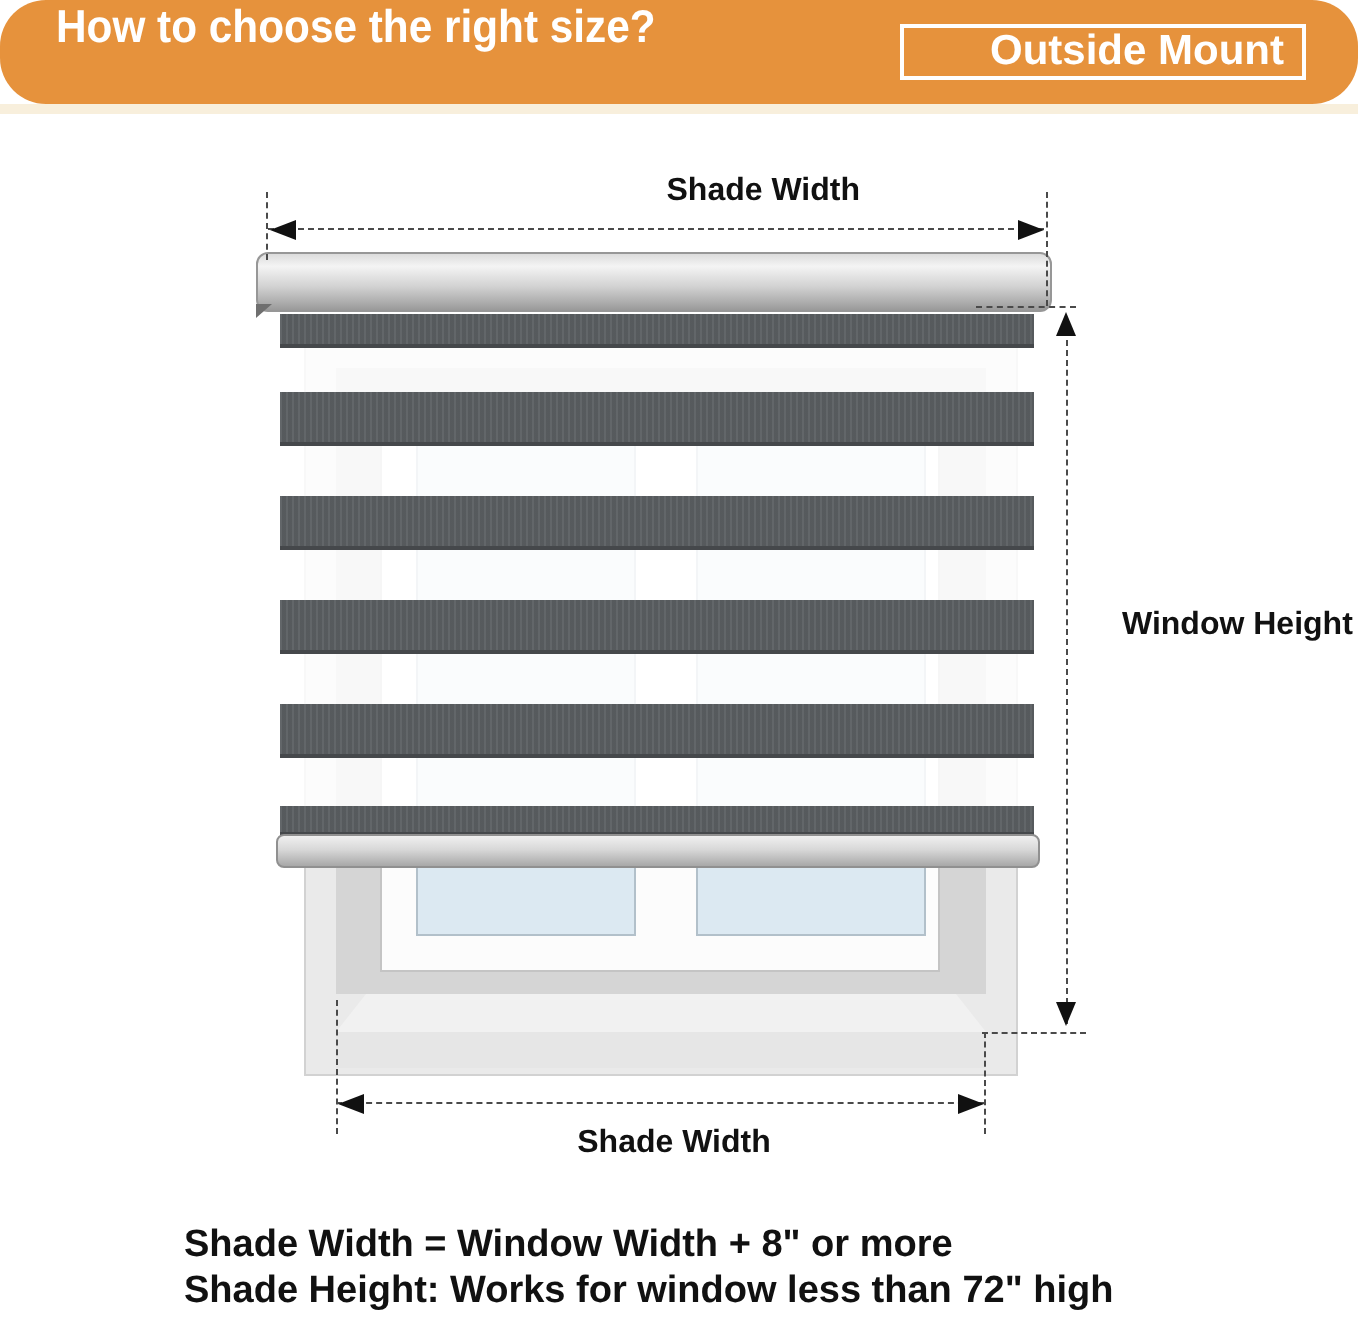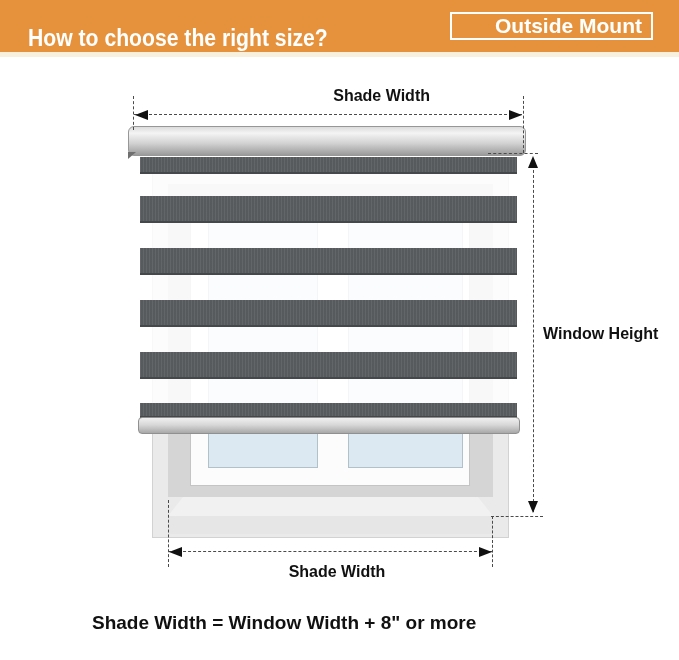--- a/index.html
+++ b/index.html
@@ -12,21 +12,21 @@
     --arrow-color: #111111;
     --text-color: #111111;
   }
   * { margin:0; padding:0; box-sizing:border-box; }
   html,body { width:679px; height:660px; background:#ffffff;
     font-family:"Liberation Sans", sans-serif; }
   .stage { position:relative; width:679px; height:660px; overflow:hidden; background:#fff; }
 
   
   .header { position:absolute; left:0; top:0; width:679px; height:52px;
-    background:var(--orange); display:flex; align-items:flex-end; }
+    background:var(--orange); display:flex; align-items:flex-start;border-radius:23px; }
   .header-title { color:#fff; font-weight:bold; font-size:23px; margin-left:28px;
     white-space:nowrap; transform:scaleX(0.92); transform-origin:left center;
     letter-spacing:0px; }
   .badge { position:absolute; left:450px; top:12px; width:203px; height:28px;
     border:2px solid #ffffff; color:#ffffff; font-weight:bold; font-size:21px;
     display:flex; align-items:center; justify-content:center; white-space:nowrap;padding-left:34px; }
   .header-shadow { position:absolute; left:0; top:52px; width:679px; height:5px;
     background:var(--header-shadow); }
 
   
@@ -81,21 +81,21 @@
   .sw-tick-r { left:523px; top:96px; height:57px; }
   .sw-line { left:134px; top:114px; width:388px; }
   .sw-ah-l { left:135px; top:110px; }
   .sw-ah-r { left:509px; top:110px; }
 
   .wh-conn-top { left:488px; top:153px; width:50px; }
   .wh-line { left:533px; top:160px; height:352px; }
   .wh-ah-up { left:528px; top:156px; }
   .wh-ah-down { left:528px; top:501px; }
   .wh-conn-bot { left:491px; top:516px; width:52px; }
-  .wh-label { left:543px; top:304px;margin-top:21px; }
+  .wh-label { left:561px; top:304px; }
 
   .ww-tick-l { left:168px; top:500px; height:67px; }
   .ww-tick-r { left:492px; top:516px; height:51px; }
   .ww-line { left:168px; top:551px; width:324px; }
   .ww-ah-l { left:169px; top:547px; }
   .ww-ah-r { left:479px; top:547px; }
   .ww-label { left:267px; top:563px; width:140px; text-align:center; }
 
   
   .notes { position:absolute; left:92px; top:611px; color:var(--text-color);
@@ -147,15 +147,16 @@
 
   <div class="abs dash-v ww-tick-l"></div>
   <div class="abs dash-v ww-tick-r"></div>
   <div class="abs dash-h ww-line"></div>
   <div class="abs ah ah-left ww-ah-l"></div>
   <div class="abs ah ah-right ww-ah-r"></div>
   <div class="abs dim-label ww-label">Shade Width</div>
 
   <div class="notes">
     <div>Shade Width = Window Width + 8" or more</div>
+    <div>Shade Height: Works for window less than 72" high</div>
   </div>
 
 </div>
 
 </body></html>

